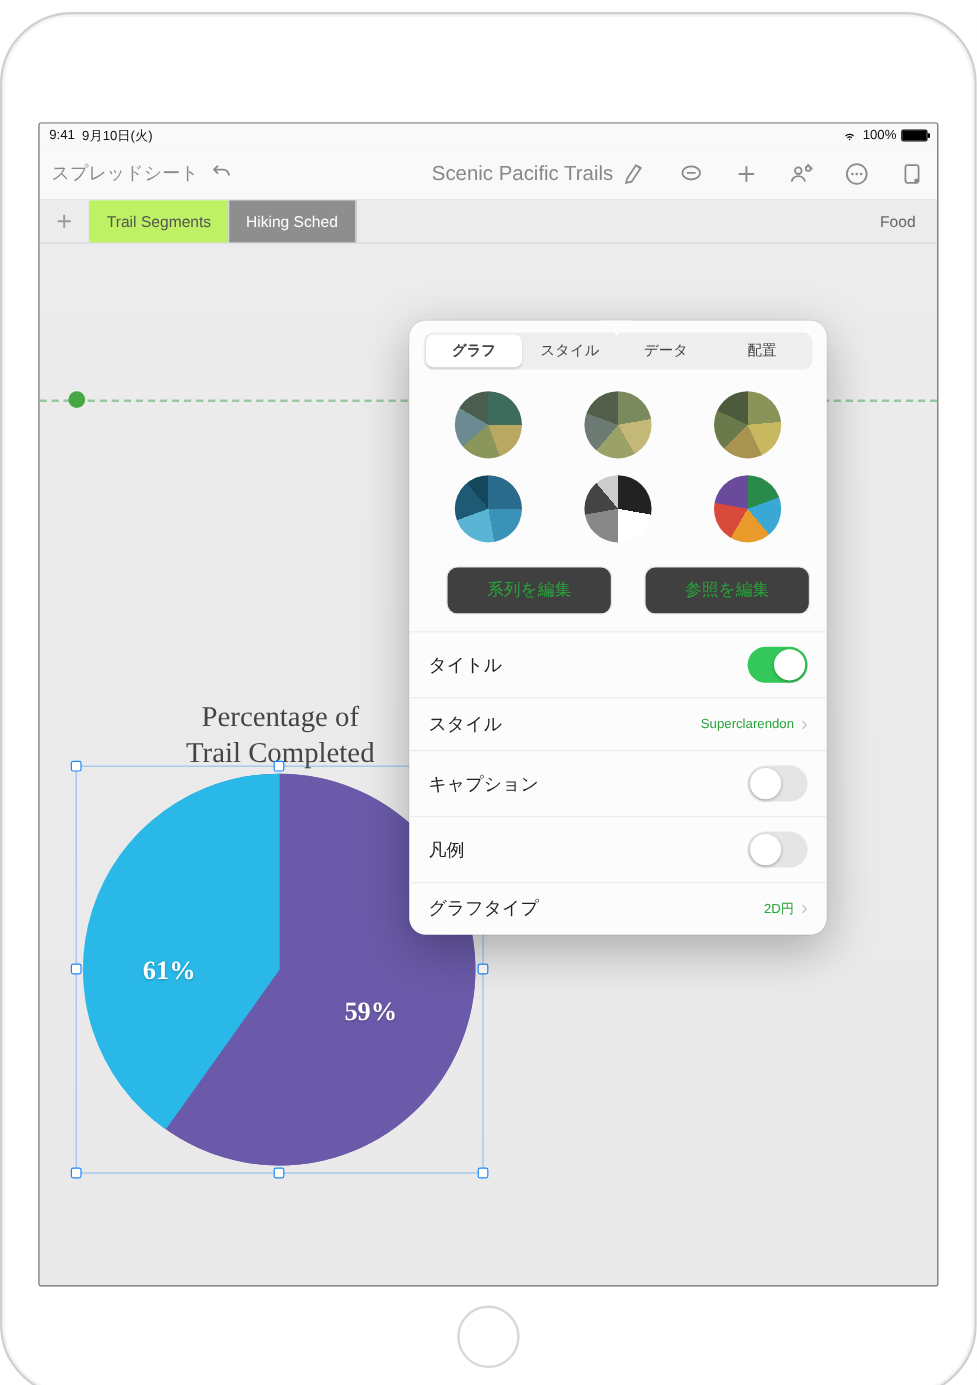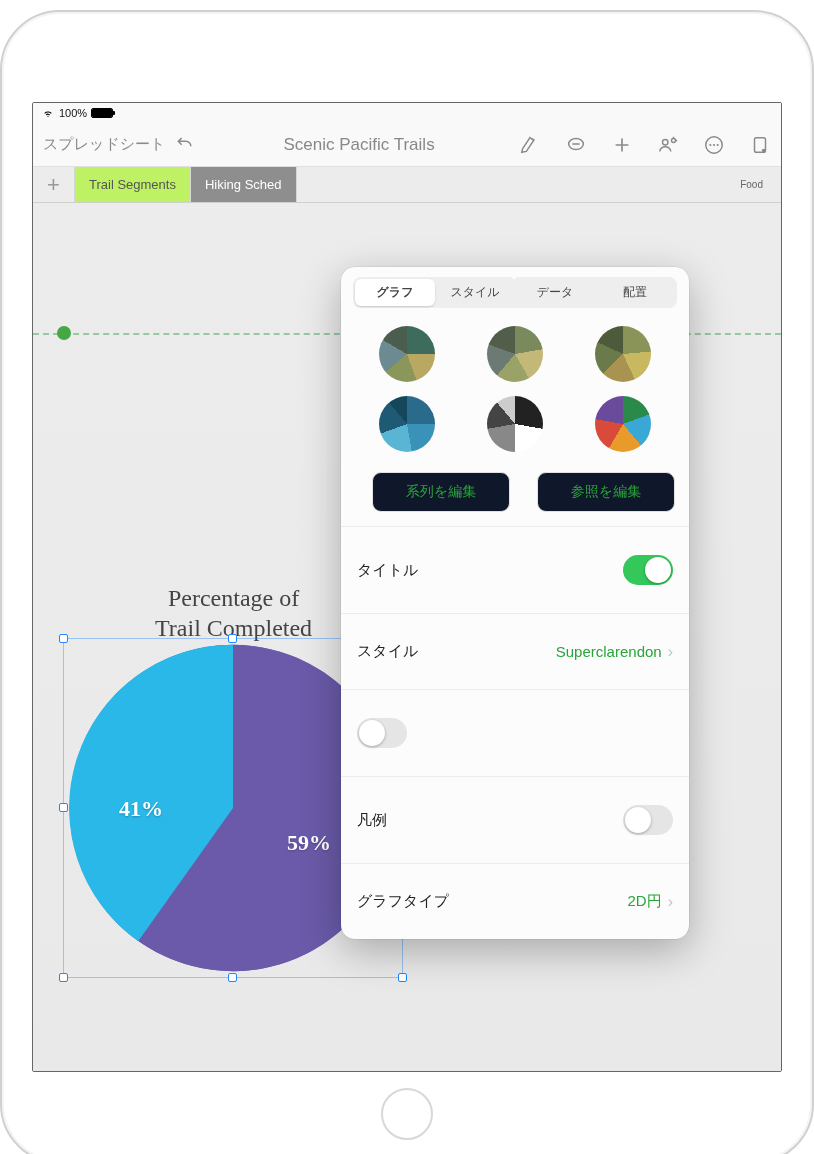--- a/index.html
+++ b/index.html
@@ -33,40 +33,40 @@
 .battery { width: 22px; height: 10px; border: 1px solid #000; border-radius: 2px; position: relative; }
 .battery::after { content:''; position:absolute; right:-3px; top:2px; width:2px; height:4px; background:#000; border-radius:0 1px 1px 0;}
 .battery-fill { background:#000; width:100%; height:100%; border-radius:1px; }
 .wifi { width:14px; height:10px; }
 
 .toolbar {
   height: 44px; background: #f9f9f9; display: flex; align-items: center;
   padding: 0 10px; gap: 8px; border-bottom: 1px solid #e0e0e0;
 }
 .tb-left { display:flex; align-items:center; gap:10px; color:#8a8a8a; font-size:15px;}
-.tb-title { flex:1; text-align:left; font-size:17px; color:#888; font-weight:500; padding-left: 80px;}
+.tb-title { flex:1; text-align:right; font-size:17px; color:#888; font-weight:500; padding-left: 80px;}
 .tb-icons { display:flex; gap:24px; align-items:center; color:#8a8a8a; }
 .tb-icon svg { width: 22px; height: 22px; display:block; }
 .undo-icon svg { width: 20px; height: 20px; }
 
 .tabs-row {
   height: 36px; background: #ececec; display: flex; align-items: stretch;
   border-bottom: 1px solid #d0d0d0;
 }
 .tab-add {
   width: 42px; display:flex; align-items:center; justify-content:center;
   color:#999; font-size:22px; font-weight:300; border-right:1px solid #d6d6d6;
 }
 .tab {
   padding: 0 14px; display:flex; align-items:center; font-size:13px;
   color:#555; border-right:1px solid #d6d6d6; background:#bef264;
 }
 .tab.active { background:#8e8e8e; color:#fff; }
 .tab-spacer { flex:1; }
-.tab-right { padding:0 18px; display:flex; align-items:center; font-size:10px; color:#666; }
+.tab-right { padding:0 18px; display:flex; align-items:center; font-size:13px; color:#666; }
 
 .canvas {
   position: relative; width:100%; height: calc(100% - 100px);
   background: linear-gradient(#ececec, #e9e9e9);
 }
 .ruler-line {
   position:absolute; left:0; right:0; top:130px;
   border-top: 2px dashed #97c8a0;
 }
 .ruler-dot {
@@ -113,30 +113,30 @@
 .seg-item {
   flex:1; text-align:center; padding:5px 0; color:#444; border-radius:6px;
 }
 .seg-item.active { background:#fff; box-shadow:0 1px 2px rgba(0,0,0,.15); font-weight:600; }
 
 .thumbs { display:grid; grid-template-columns:repeat(3,1fr); gap:14px 28px; padding:10px 26px 14px; }
 .thumb { width:56px; height:56px; border-radius:50%; position:relative; justify-self:center; }
 
 .edit-btns { display:flex; gap:10px; padding:6px 14px 14px; }
 .edit-btn {
-  flex:1; background:#0f172a; border:1px solid #e2e2e2; border-radius:9px;
+  flex:1; background:#404040; border:1px solid #e2e2e2; border-radius:9px;
   padding:10px 0; text-align:center; font-size:14px; color:#29a43a; font-weight:500;margin-left:17px;
 }
 
 .row {
-  display:flex; align-items:center; padding:28px 16px;
+  display:flex; align-items:center; padding:12px 16px;
   border-top:1px solid #ececec; font-size:15px; color:#222;
 }
 .row .label { flex:1; }
-.row .value { color:#29a43a; font-size:15px; margin-right:6px; }
+.row .value { color:#29a43a; font-size:11px; margin-right:6px; }
 .row .chev { color:#c4c4c4; font-size:16px; }
 .toggle {
   width:50px; height:30px; border-radius:15px; position:relative;
 }
 .toggle.on { background:#34c759; }
 .toggle.off { background:#e5e5e5; }
 .toggle .knob {
   position:absolute; top:2px; width:26px; height:26px; background:#fff;
   border-radius:50%; box-shadow:0 1px 3px rgba(0,0,0,.3);
 }
@@ -157,20 +157,24 @@
 }
 .slider-val { font-size:16px; color:#222; min-width:28px; text-align:right; }
 </style>
 </head>
 <body>
 
 <div class="device">
   <div class="screen">
 
     <div class="status-bar">
+      <div class="status-left">
+        <span>9:41</span>
+        <span>9月10日(火)</span>
+      </div>
       <div class="status-right">
         <svg class="wifi" viewBox="0 0 24 24">
             <path fill="#000" d="M12 18.5a1.5 1.5 0 110 3 1.5 1.5 0 010-3zm0-5c2 0 3.8.8 5.2 2.1l-1.7 1.7A5 5 0 0012 16a5 5 0 00-3.5 1.3l-1.7-1.7A7.3 7.3 0 0112 13.5zm0-5c3.4 0 6.5 1.3 8.8 3.6l-1.7 1.7A10 10 0 0012 11a10 10 0 00-7.1 2.8L3.2 12A12.3 12.3 0 0112 8.5z"></path>
           </svg>
         <span>100%</span>
         <div class="battery">
             <div class="battery-fill"></div>
           </div>
       </div>
     </div>
@@ -256,21 +260,21 @@
 
           <path d="M50 50 L23.9 9.7 A48 48 0 0 1 50 2 Z" fill="#29b8e8"></path>
 
           <path d="M50 50 L50 2 A48 48 0 0 0 23.9 90.3 Z" fill="#29b8e8" opacity="0"></path>
         </svg>
         
         <svg viewBox="0 0 100 100" width="340" height="340" style="position:absolute;left:0;top:0;">
           <circle cx="50" cy="50" r="48" fill="#6a5aa9"></circle>
           <path d="M50 50 L50 2 A48 48 0 0 0 22.1 89.2 Z" fill="#29b8e8"></path>
         </svg>
-        <div class="pie-label" style="left:56px; top:158px;">41%</div>
+        <div class="pie-label" style="left:56px; top:158px;">61%</div>
         <div class="pie-label" style="left:200px; top:192px;margin-left:24px;">59%</div>
       </div>
 
       <div class="sel-box">
         <div class="sel-handle" style="left:-5px;top:-5px"></div>
         <div class="sel-handle" style="left:calc(50% - 5px);top:-5px"></div>
         <div class="sel-handle" style="right:-5px;top:-5px"></div>
         <div class="sel-handle" style="left:-5px;top:calc(50% - 5px)"></div>
         <div class="sel-handle" style="right:-5px;top:calc(50% - 5px)"></div>
         <div class="sel-handle" style="left:-5px;bottom:-5px"></div>
@@ -307,20 +311,21 @@
             </div>
         </div>
 
         <div class="row">
           <span class="label">スタイル</span>
           <span class="value">Superclarendon</span>
           <span class="chev">›</span>
         </div>
 
         <div class="row">
+          <span class="label">キャプション</span>
           <div class="toggle off">
               <div class="knob"></div>
             </div>
         </div>
 
         <div class="row">
           <span class="label">凡例</span>
           <div class="toggle off">
               <div class="knob"></div>
             </div>

